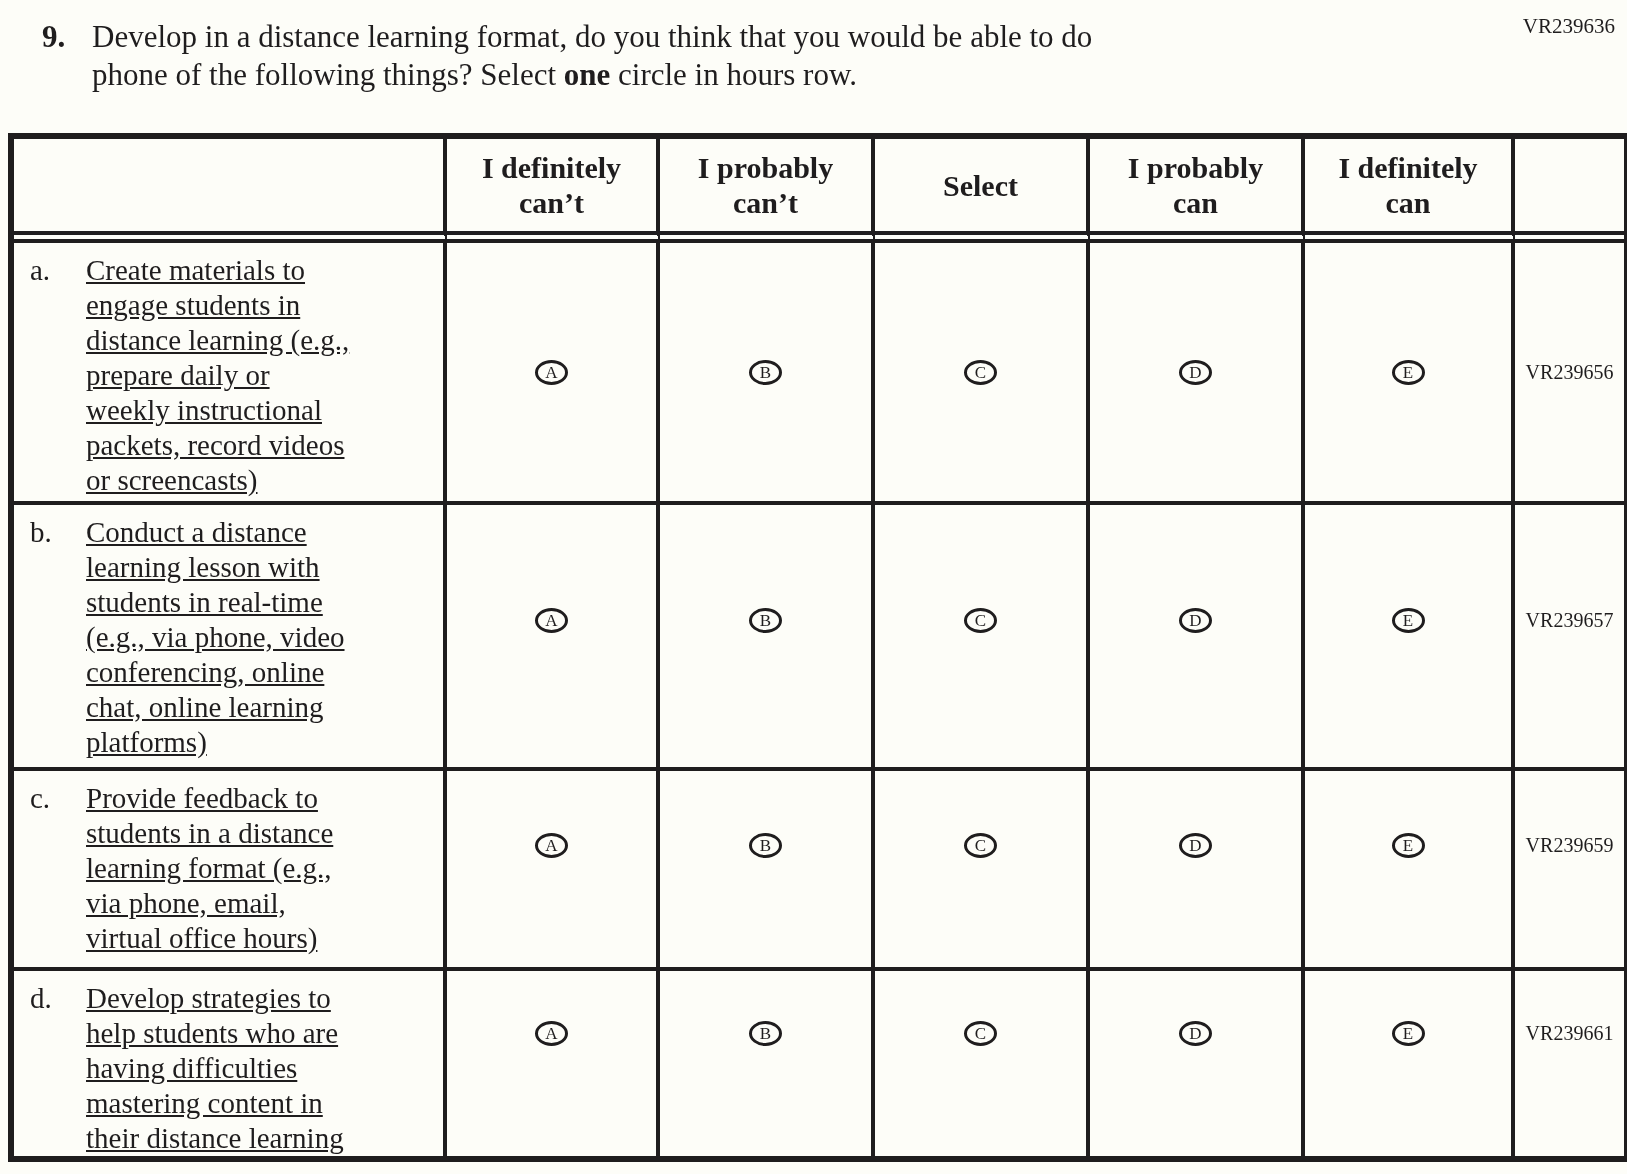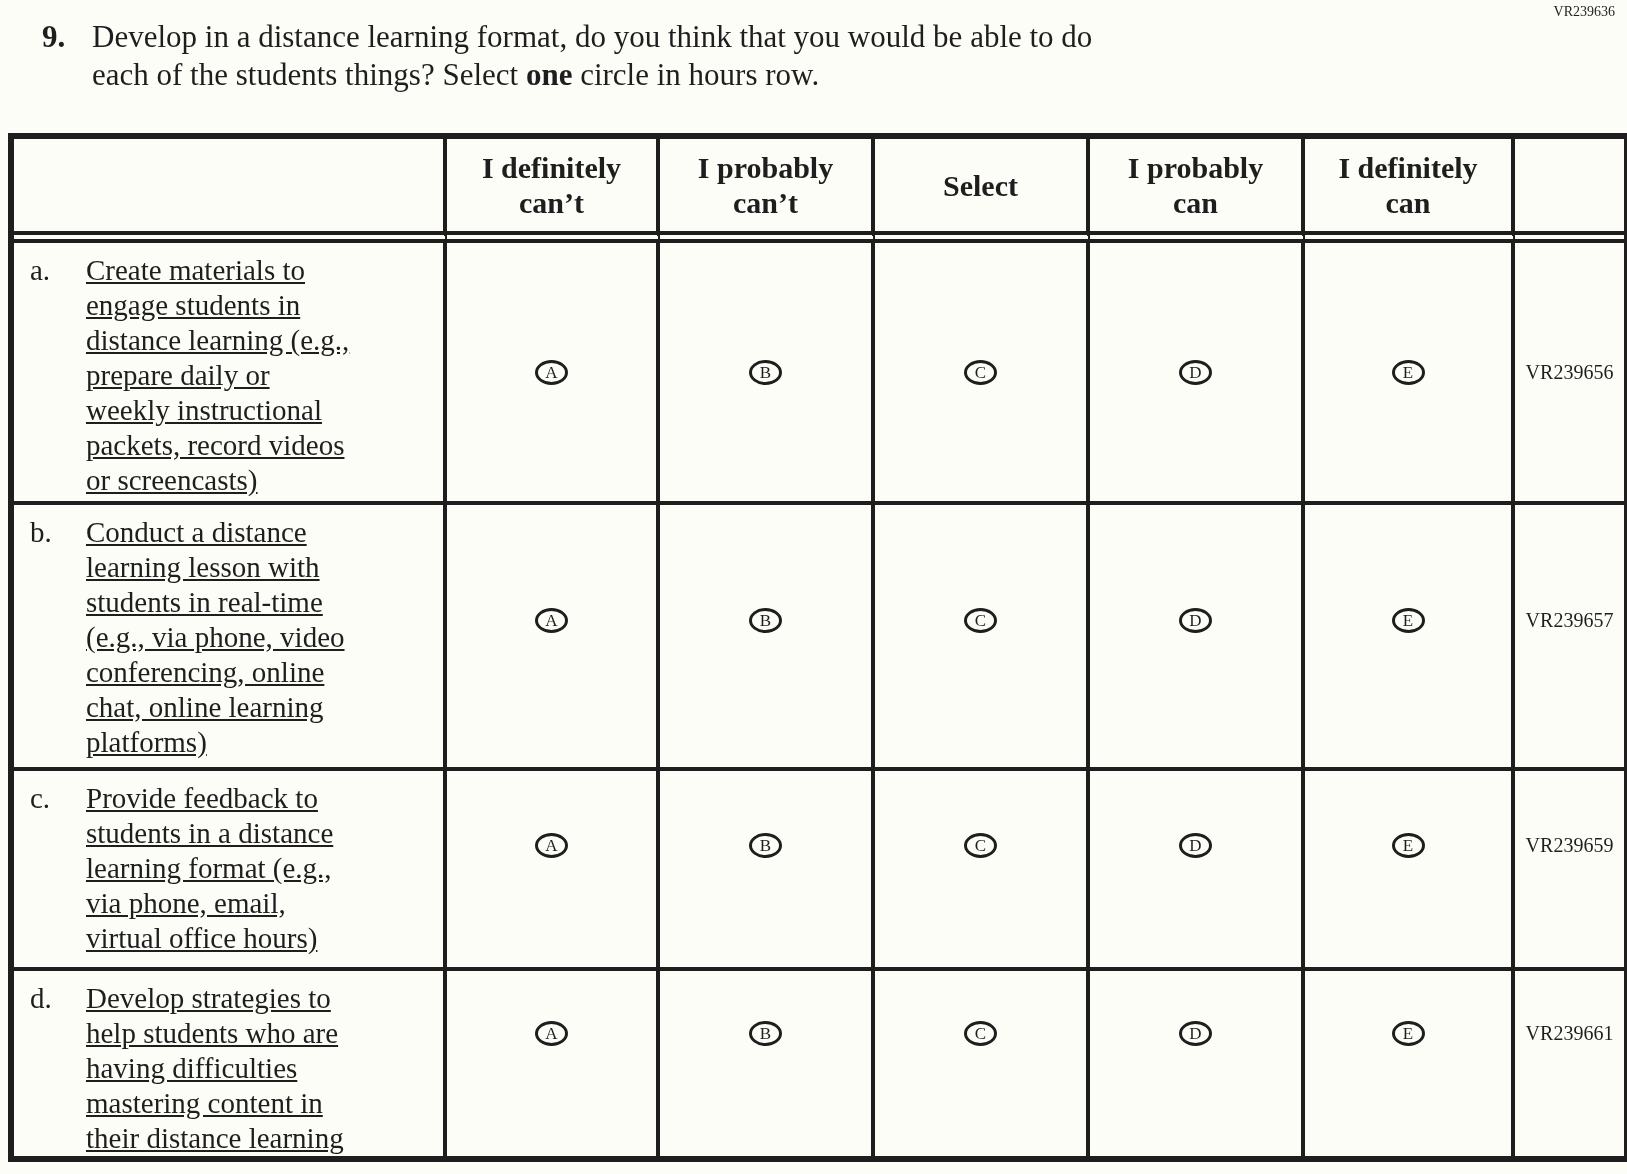--- a/index.html
+++ b/index.html
@@ -12,23 +12,23 @@
     position:relative;
     width:1627px;
     height:1174px;
     background:var(--paper);
     color:var(--ink);
     font-family:"Liberation Serif","DejaVu Serif",serif;
     overflow:hidden;
   }
   .page-code{
     position:absolute;
-    top:4px;
+    top:14px;
     right:12px;
-    font-size:14px;
+    font-size:21px;
     letter-spacing:0px;
   }
   .question{
     position:absolute;
     top:18px;
     left:42px;
     display:flex;
     align-items:flex-start;
   }
   .qnum{
@@ -125,21 +125,21 @@
 </style>
 </head>
 <body>
 
 <div class="page">
 
   <div class="page-code">VR239636</div>
 
   <div class="question">
     <div class="qnum">9.</div>
-    <div class="qtext"><span>Develop in a distance learning format, do you think that you would be able to do</span><br><span>each of the students things? Select </span><b>one</b><span> circle in hours row.</span></div>
+    <div class="qtext"><span>Develop in a distance learning format, do you think that you would be able to do</span><br><span>phone of the following things? Select </span><b>one</b><span> circle in hours row.</span></div>
   </div>
 
   <table class="grid">
     <colgroup>
       <col class="c-label">
         <col class="c-opt1">
         <col class="c-opt2">
         <col class="c-opt3">
         <col class="c-opt4">
         <col class="c-opt5">

